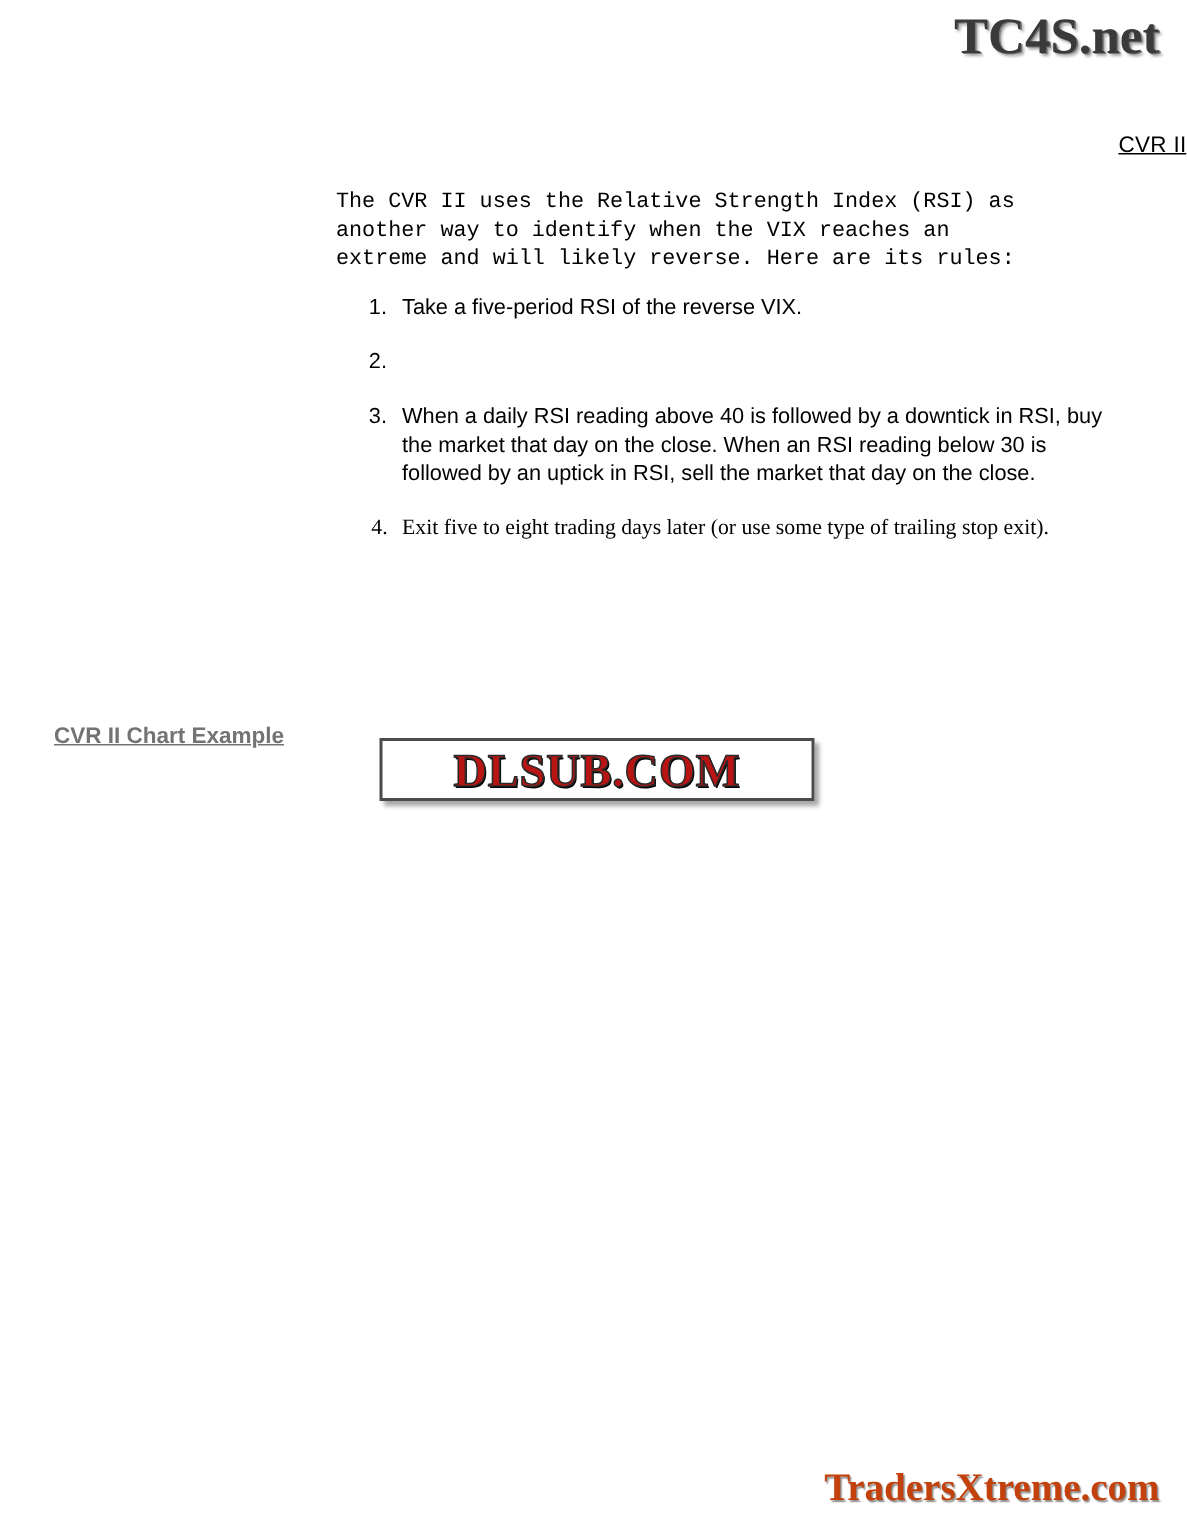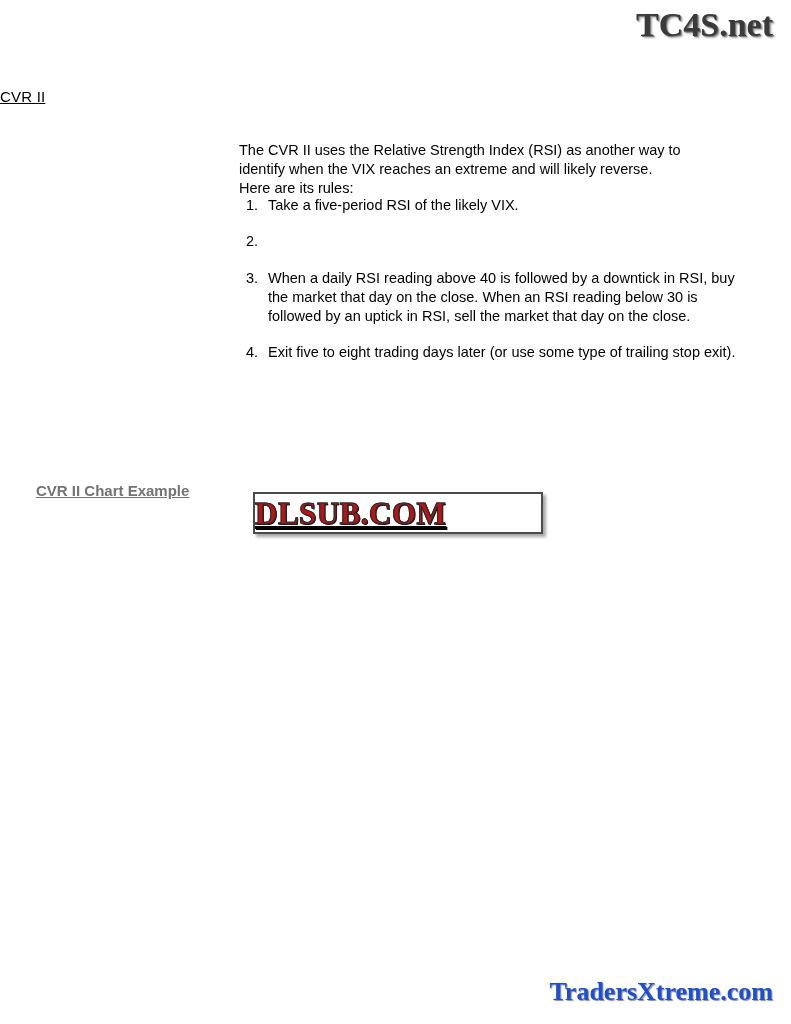--- a/index.html
+++ b/index.html
@@ -37,56 +37,58 @@
        2px 2px 2px rgba(0,0,0,0.35);
     white-space: nowrap;
   }
 
   
   .doc-title {
     position: absolute;
     top: 88px;
     left: 0;
     width: 100%;
-    text-align: left;
+    text-align: right;
     font-size: 15px;
     text-decoration: underline;
     letter-spacing: 0.2px;
   }
 
   
   .intro {
     position: absolute;
     top: 126px;
     left: 224px;
     width: 478px;
     font-size: 14.5px;
     line-height: 1.32;
   }
   .intro p {
-    margin: 15px;
+    margin: 0;
+    font-family: Liberation Mono, monospace;
   }
 
   ol.rules {
     position: absolute;
     top: 196px;
     left: 224px;
     width: 482px;
     margin: 0;
     padding: 0 0 0 38px;
     font-size: 14.5px;
     line-height: 1.33;
     list-style-position: outside;
   }
   ol.rules > li {
     margin-bottom: 17px;
     padding-left: 6px;
   }
   ol.rules > li:last-child {
     margin-bottom: 0;
+    font-family: Liberation Serif, serif;
   }
   ol.rules p {
     margin: 0;
   }
   ol.rules p + p {
     margin-top: 16px;
   }
 
   
   .chart-caption {
@@ -107,22 +109,22 @@
     position: absolute;
     top: 492px;
     left: 253px;
     width: 286px;
     height: 38px;
     background: #ffffff;
     border: 2px solid #4b4b4b;
     box-shadow: 3px 3px 3px rgba(0,0,0,0.35);
     display: flex;
     align-items: center;
+    justify-content: center;
     overflow: hidden;
-    text-decoration: underline;
   }
   .dlsub-stamp .txt {
     font-family: "Liberation Serif", serif;
     font-size: 31px;
     font-weight: bold;
     letter-spacing: 0.5px;
     color: #b81414;
     -webkit-text-stroke: 1px #2a2a2a;
     text-shadow: 1px 1px 0 #000;
     white-space: nowrap;
@@ -130,41 +132,41 @@
   }
 
   
   .footer-watermark {
     position: absolute;
     bottom: 17px;
     right: 18px;
     font-family: "Liberation Serif", serif;
     font-size: 26px;
     font-weight: bold;
-    color: #1d4ed8;
+    color: #c2410c;
     text-shadow: 1px 1px 1px rgba(0,0,0,0.45);
     white-space: nowrap;
   }
 </style>
 </head>
 <body>
 
 <div class="page">
 
   <div class="tc4s-watermark">TC4S.net</div>
 
   <div class="doc-title">CVR II</div>
 
   <div class="intro">
     <p>The CVR II uses the Relative Strength Index (RSI) as another way to identify when the VIX reaches an extreme and will likely reverse. Here are its rules:</p>
   </div>
 
   <ol class="rules">
     <li>
-      <p>Take a five-period RSI of the likely VIX.</p>
+      <p>Take a five-period RSI of the reverse VIX.</p>
     </li>
     <li>
     </li>
     <li>
       <p>When a daily RSI reading above 40 is followed by a downtick in RSI, buy the market that day on the close. When an RSI reading below 30 is followed by an uptick in RSI, sell the market that day on the close.</p>
     </li>
     <li>
       <p>Exit five to eight trading days later (or use some type of trailing stop exit).</p>
     </li>
   </ol>

